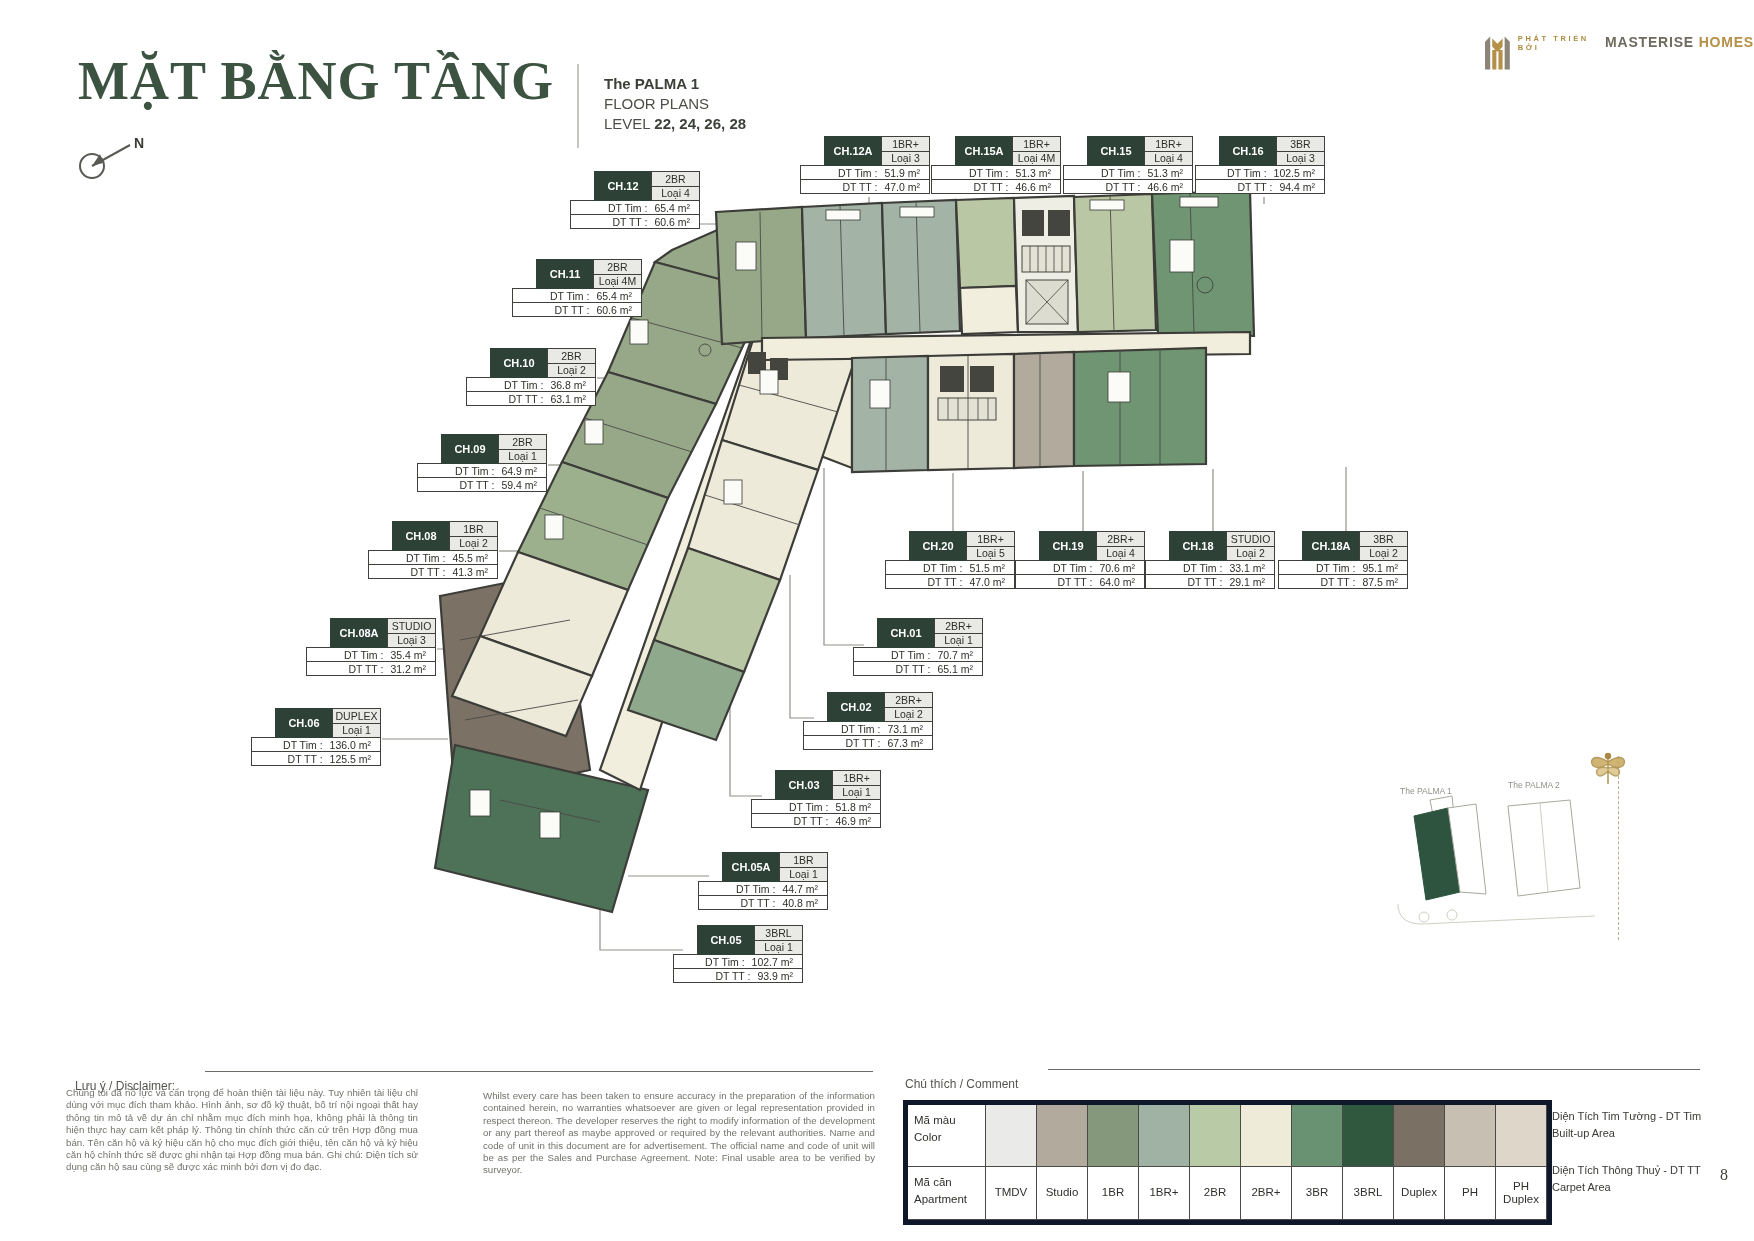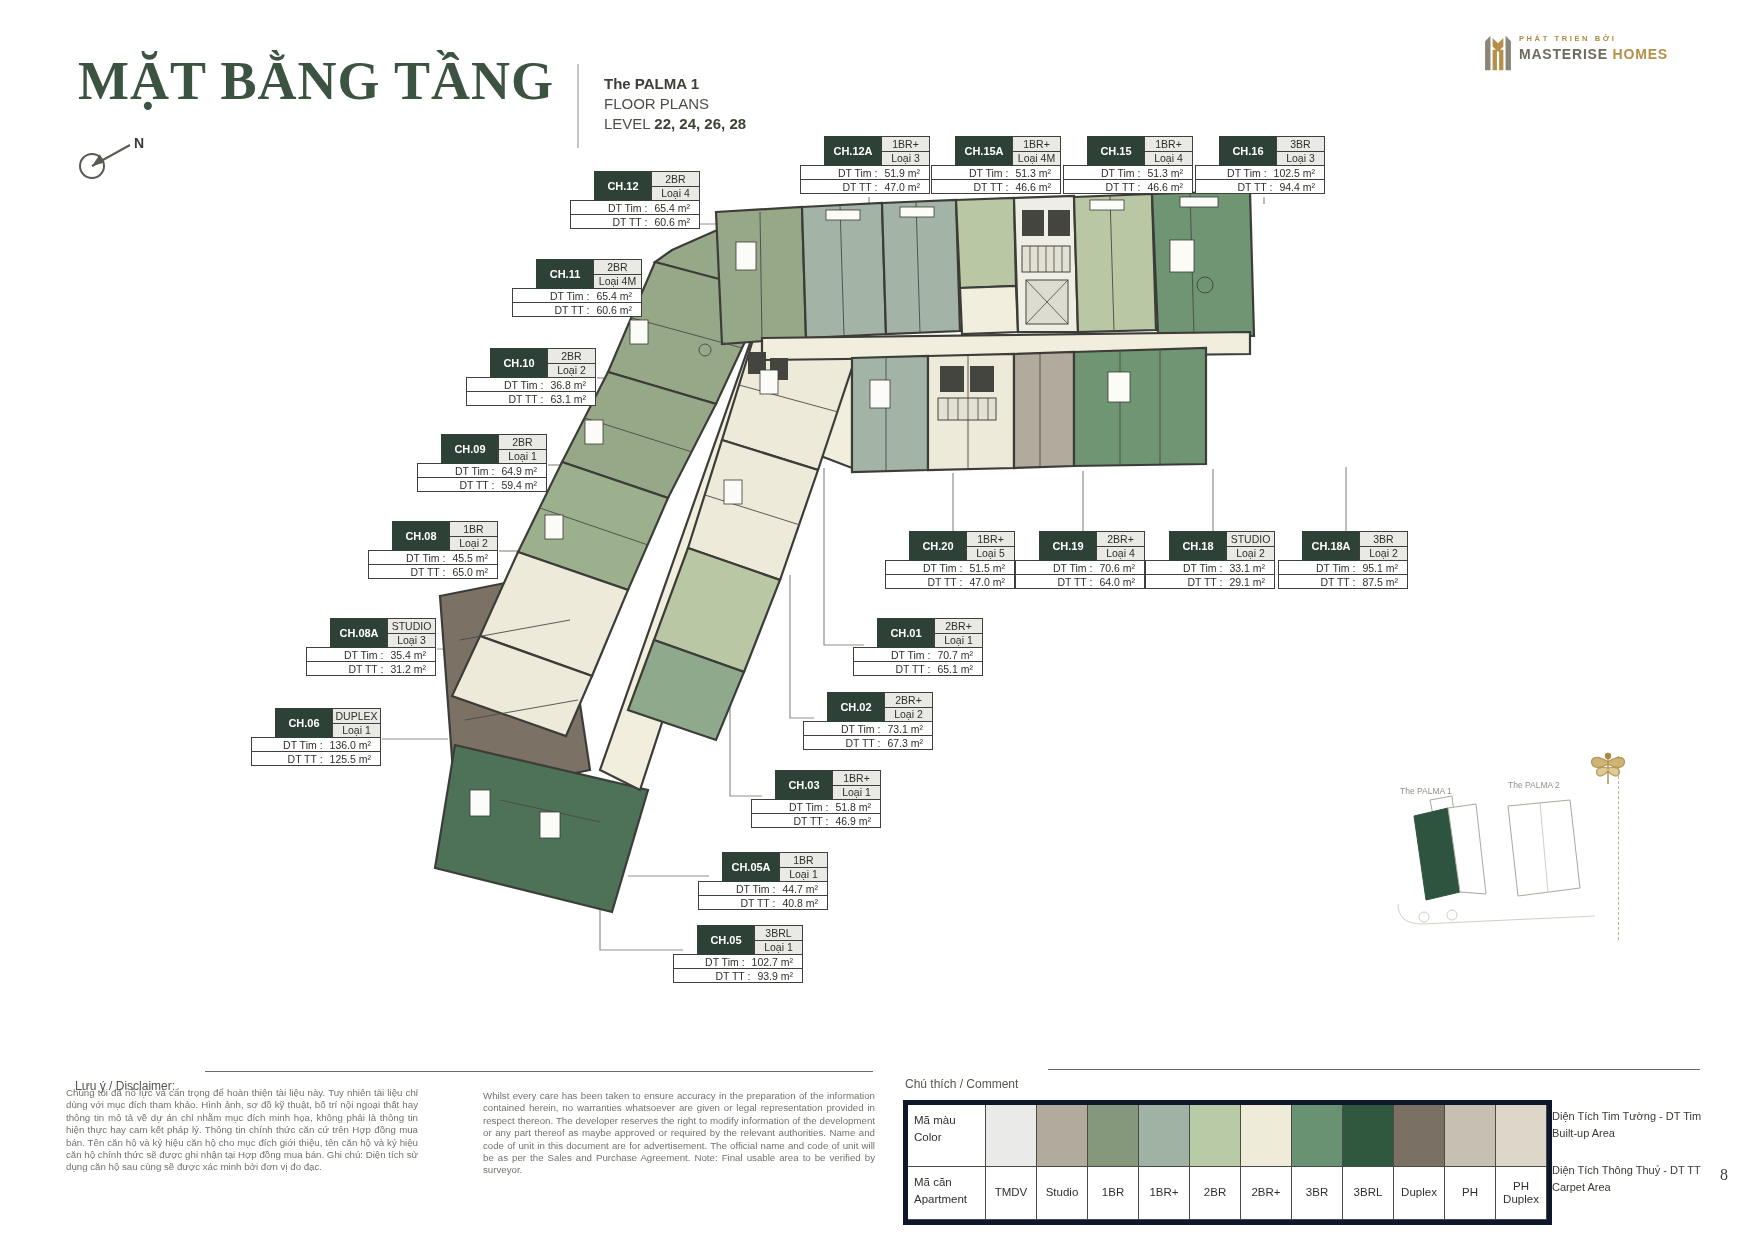--- a/index.html
+++ b/index.html
@@ -8,21 +8,21 @@
   
   #title{position:absolute;left:78px;top:50px;font-family:"Liberation Serif",serif;
          font-weight:bold;font-size:54px;letter-spacing:1px;color:#3d5342;}
   #hdr-divider{position:absolute;left:577px;top:64px;width:2px;height:84px;background:#c6c6c0;}
   #hdr-block{position:absolute;left:604px;top:74px;font-size:15px;line-height:20px;color:#4c4f47;}
   #hdr-block .b1{font-weight:bold;color:#3c4138;}
   #hdr-block .b3 b{color:#3c4138;}
   #compass{position:absolute;left:68px;top:132px;}
   
   #logo{position:absolute;left:1484px;top:34px;display:flex;gap:7px;}
-  #logo .ltxt{display:flex;flex-direction:column;justify-content:flex-start;}
+  #logo .ltxt{display:flex;justify-content:flex-start;}
   #logo .tagline{font-size:7.5px;letter-spacing:2.6px;color:#ab8b42;font-weight:bold;margin-bottom:3px;}
   #logo .brand{font-size:14px;font-weight:bold;letter-spacing:0.8px;color:#6e6a5e;white-space:nowrap;}
   #logo .brand .gold{color:#b59048;}
   
   .unit-label{position:absolute;width:118px;z-index:3;}
   .ul-head{display:flex;height:30px;padding-left:12px;}
   .ul-code{width:58px;background:#2d4137;color:#ffffff;font-weight:bold;font-size:11px;
            display:flex;align-items:center;justify-content:center;border:1px solid #2d4137;box-sizing:border-box;}
   .ul-side{flex:1;display:flex;flex-direction:column;}
   .ul-type,.ul-variant{flex:1;background:#e9e9e5;border:1px solid #3f3f3b;margin-left:-1px;
@@ -370,21 +370,21 @@
           <div class="ul-type">1BR</div>
           <div class="ul-variant">Loại 2</div>
         </div>
       </div>
       <div class="ul-row">
         <span class="ul-k">DT Tim :</span>
         <span class="ul-v">45.5 m²</span>
       </div>
       <div class="ul-row">
         <span class="ul-k">DT TT :</span>
-        <span class="ul-v">65.0 m²</span>
+        <span class="ul-v">41.3 m²</span>
       </div>
     </div>
       <div class="unit-label" style="left: 318px; top: 618px;">
       <div class="ul-head">
         <div class="ul-code">CH.08A</div>
         <div class="ul-side">
           <div class="ul-type">STUDIO</div>
           <div class="ul-variant">Loại 3</div>
         </div>
       </div>

